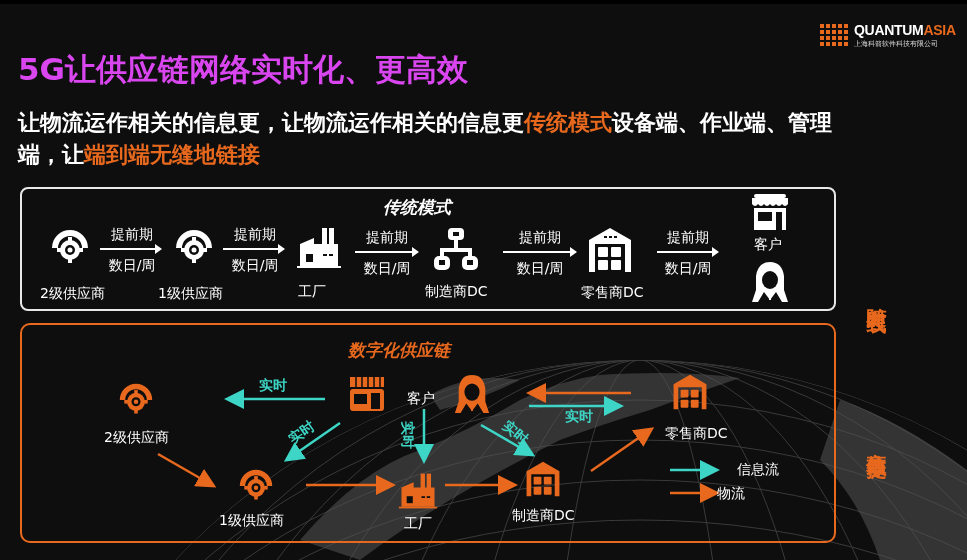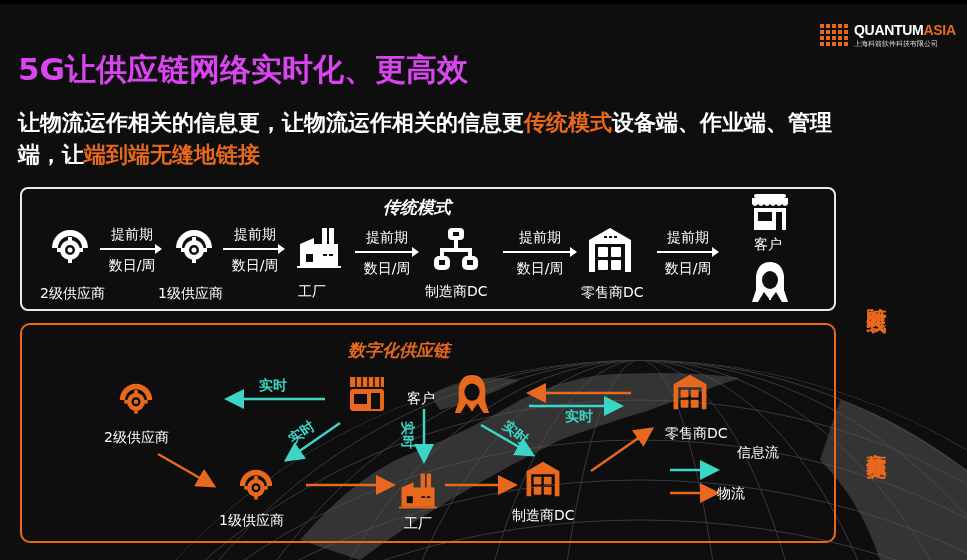--- a/index.html
+++ b/index.html
@@ -315,17 +315,17 @@
     <g fill="#e8691e">
       <path d="M23 2 L44 14 L44 46 L38 46 L38 18 L8 18 L8 46 L2 46 L2 14Z"></path>
       <rect x="11" y="21" width="10" height="10" rx="1"></rect>
       <rect x="24" y="21" width="10" height="10" rx="1"></rect>
       <rect x="11" y="34" width="10" height="10" rx="1"></rect>
       <rect x="24" y="34" width="10" height="10" rx="1"></rect>
     </g>
   </svg>
 <div class="lbl" style="left:665px;top:425px">零售商DC</div>
 
-<div class="legend-lbl" style="left:737px;top:444px">信息流</div>
+<div class="legend-lbl" style="left:737px;top:461px">信息流</div>
 <div class="legend-lbl" style="left:717px;top:485px">物流</div>
 
 <div class="side" style="top:292px">随时在线</div>
 <div class="side" style="top:437px">高效敏捷</div>
 
 </body></html>

